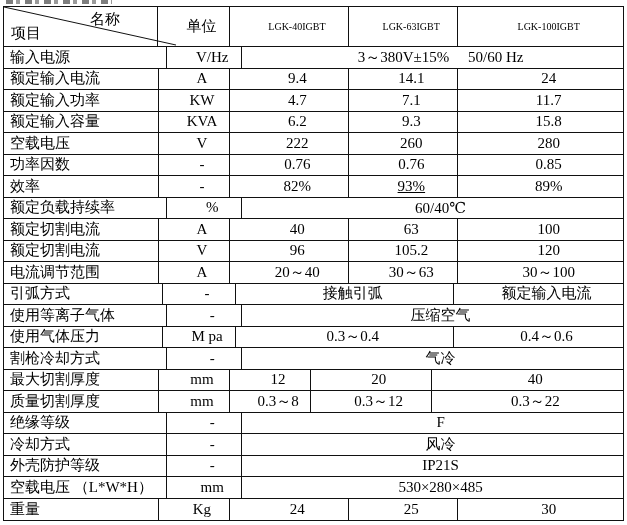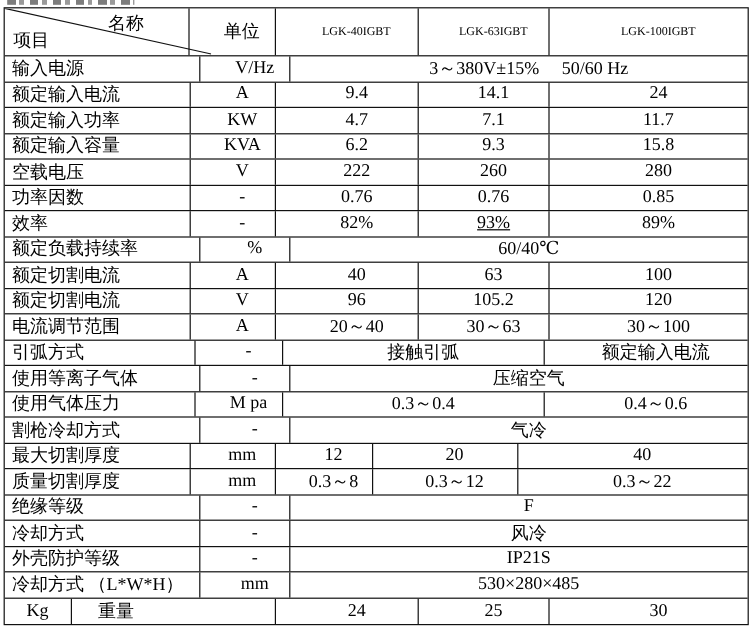--- a/index.html
+++ b/index.html
@@ -184,25 +184,25 @@
         <div class="cell label-cell">冷却方式</div>
         <div class="cell unit-cell">-</div>
         <div class="cell last" style="width: 385px;">风冷</div>
       </div>
       <div class="trow">
         <div class="cell label-cell">外壳防护等级</div>
         <div class="cell unit-cell">-</div>
         <div class="cell last" style="width: 385px;">IP21S</div>
       </div>
       <div class="trow">
-        <div class="cell label-cell">冷却方式 （L*W*H）</div>
+        <div class="cell label-cell">空载电压 （L*W*H）</div>
         <div class="cell unit-cell">mm</div>
         <div class="cell last" style="width: 385px; text-align: right;">530×280×485</div>
       </div>
       <div class="trow">
+        <div class="cell label-cell">重量</div>
         <div class="cell unit-cell">Kg</div>
-        <div class="cell label-cell">重量</div>
         <div class="cell" style="width: 115px;">24</div>
         <div class="cell" style="width: 104px;">25</div>
         <div class="cell last" style="width: 166px;">30</div>
       </div>
     </div>
 </div>
 
 </body></html>

